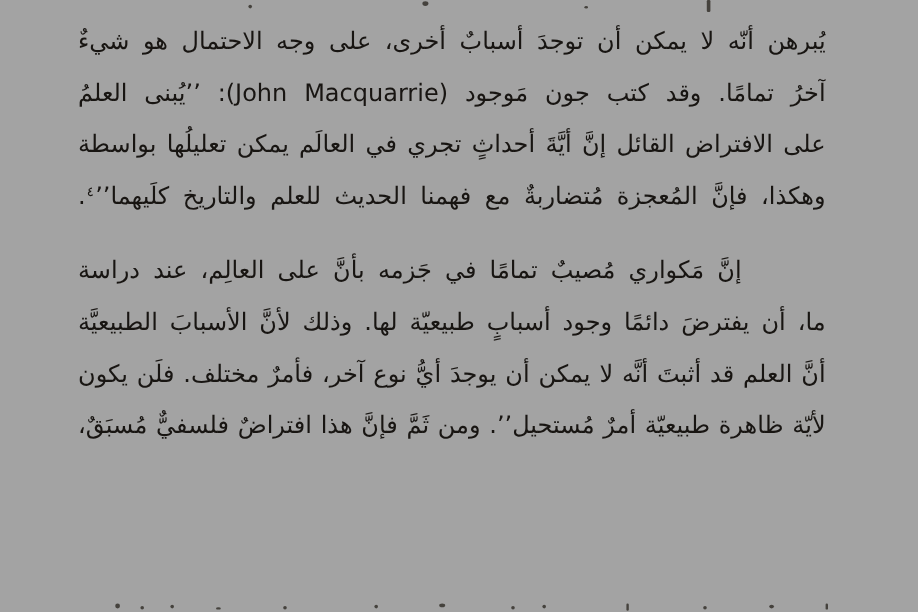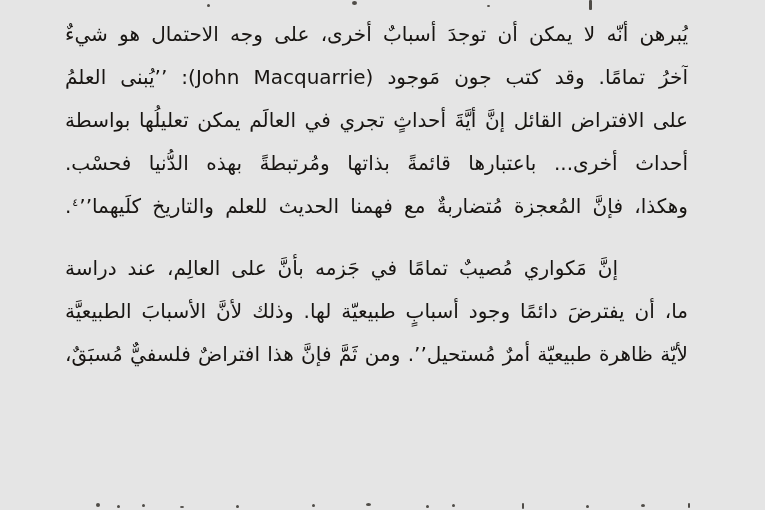--- a/index.html
+++ b/index.html
@@ -8,21 +8,21 @@
     width: 765px;
     height: 510px;
     background: #fbfaf7;
     overflow: hidden;
     font-family: "DejaVu Sans", sans-serif;
   }
   .page {
     position: relative;
     width: 765px;
     height: 510px;
-    background: #e5e5e5;
+    background: #a3a3a3;
   }
   .text-block {
     position: absolute;
     top: 13px;
     left: 65px;
     width: 623px;
     direction: rtl;
     unicode-bidi: embed;
     color: #181512;
     font-size: 20px;
@@ -63,28 +63,28 @@
     <i class="frag" style="left:352px;top:1px;width:5px;height:4px;"></i>
     <i class="frag" style="left:487px;top:5px;width:3px;height:2px;"></i>
     <i class="frag bar" style="left:589px;top:0;width:3px;height:10px;"></i>
   </div>
 
   <div class="text-block" dir="rtl">
 
     <div class="line">يُبرهن أنّه لا يمكن أن توجدَ أسبابٌ أخرى، على وجه الاحتمال هو شيءٌ</div>
     <div class="line">آخرُ تمامًا. وقد كتب جون مَوجود (John Macquarrie): ’’يُبنى العلمُ</div>
     <div class="line">على الافتراض القائل إنَّ أيَّةَ أحداثٍ تجري في العالَم يمكن تعليلُها بواسطة</div>
-    <div class="line">أحداث أخرى... باعتبارها قائمةً بذاتها ومُرتبطةً بهذه الدُّنيا فحسْب.</div>
 
     <div class="line">
       <span>وهكذا، فإنَّ المُعجزة مُتضاربةٌ مع فهمنا الحديث للعلم والتاريخ كلَيهما’’</span><sup class="fn">٤</sup><span>.</span>
     </div>
 
     <div class="line para-start indent">إنَّ مَكواري مُصيبٌ تمامًا في جَزمه بأنَّ على العالِم، عند دراسة ظاهرةٍ</div>
     <div class="line">ما، أن يفترضَ دائمًا وجود أسبابٍ طبيعيّة لها. وذلك لأنَّ الأسبابَ الطبيعيَّة</div>
+    <div class="line">أنَّ العلم قد أثبتَ أنَّه لا يمكن أن يوجدَ أيُّ نوع آخر، فأمرٌ مختلف. فلَن يكون</div>
     <div class="line">لأيّة ظاهرة طبيعيّة أمرٌ مُستحيل’’. ومن ثَمَّ فإنَّ هذا افتراضٌ فلسفيٌّ مُسبَقٌ،</div>
 
   </div>
 
   <div>
     <i class="frag" style="left:96px;top:503px;width:4px;height:4px;"></i>
     <i class="frag" style="left:117px;top:505px;width:3px;height:3px;"></i>
     <i class="frag" style="left:142px;top:504px;width:3px;height:3px;"></i>
     <i class="frag" style="left:180px;top:506px;width:4px;height:2px;"></i>
     <i class="frag" style="left:236px;top:505px;width:3px;height:3px;"></i>

